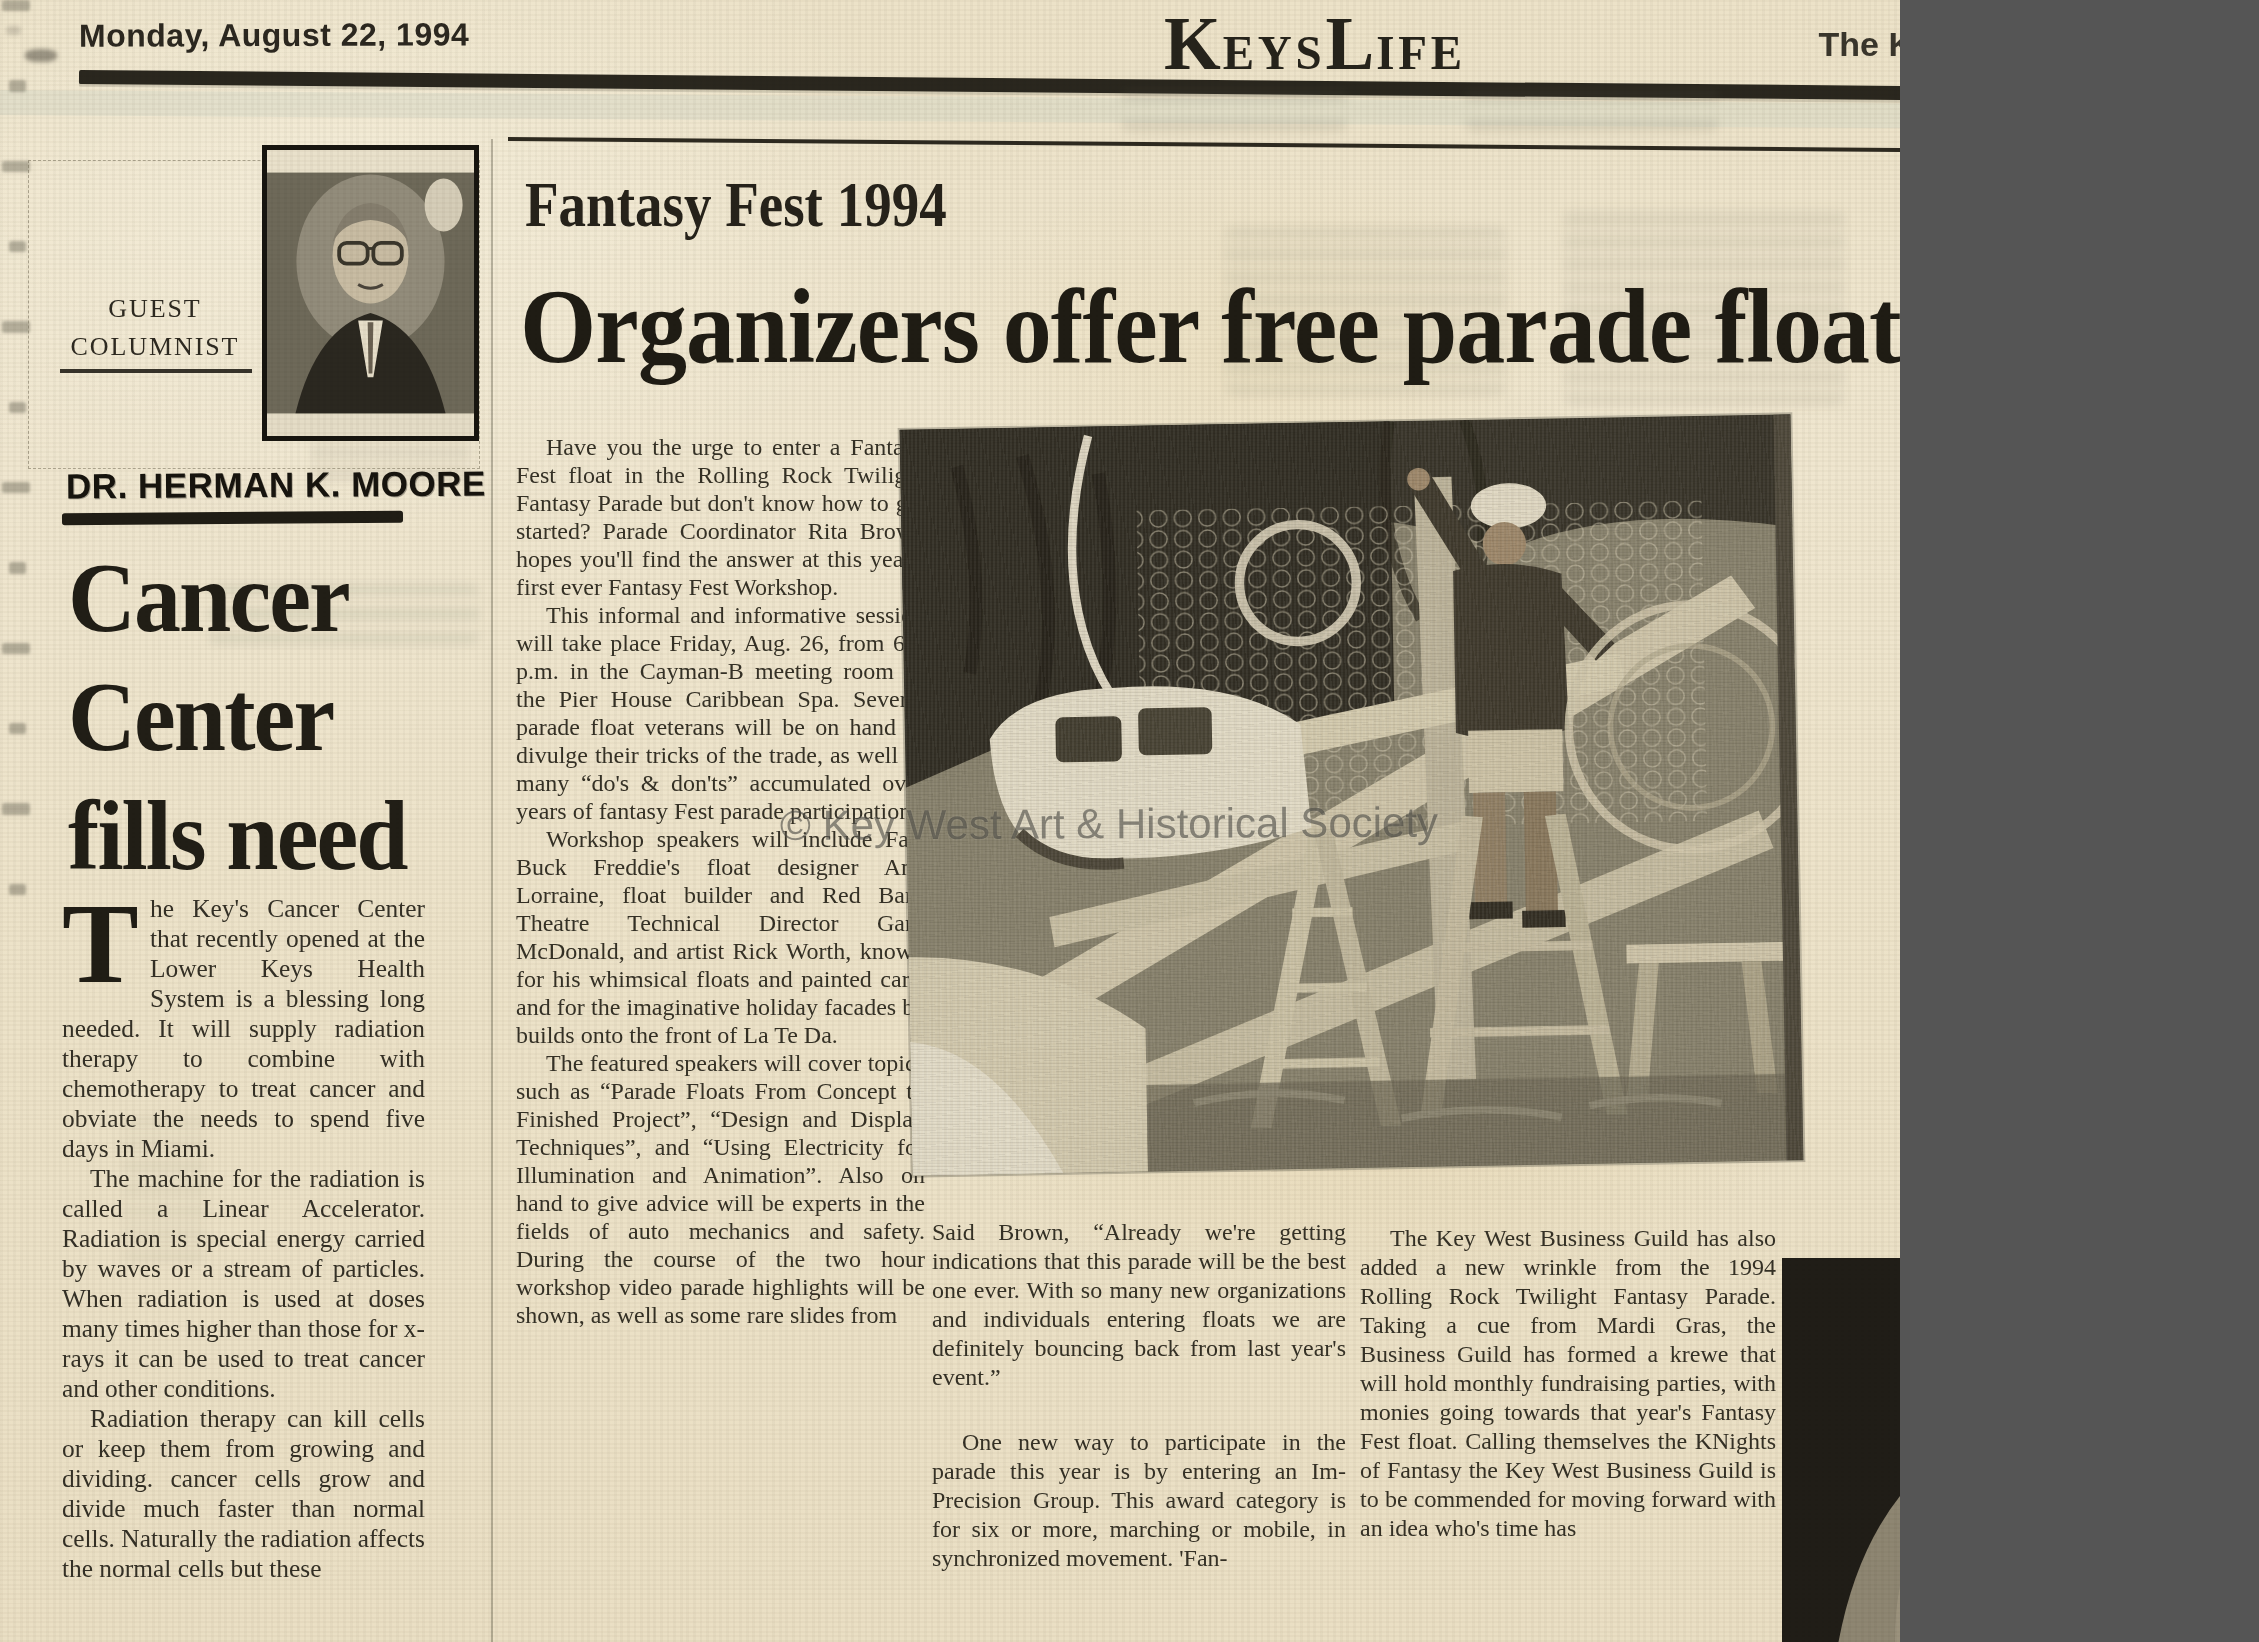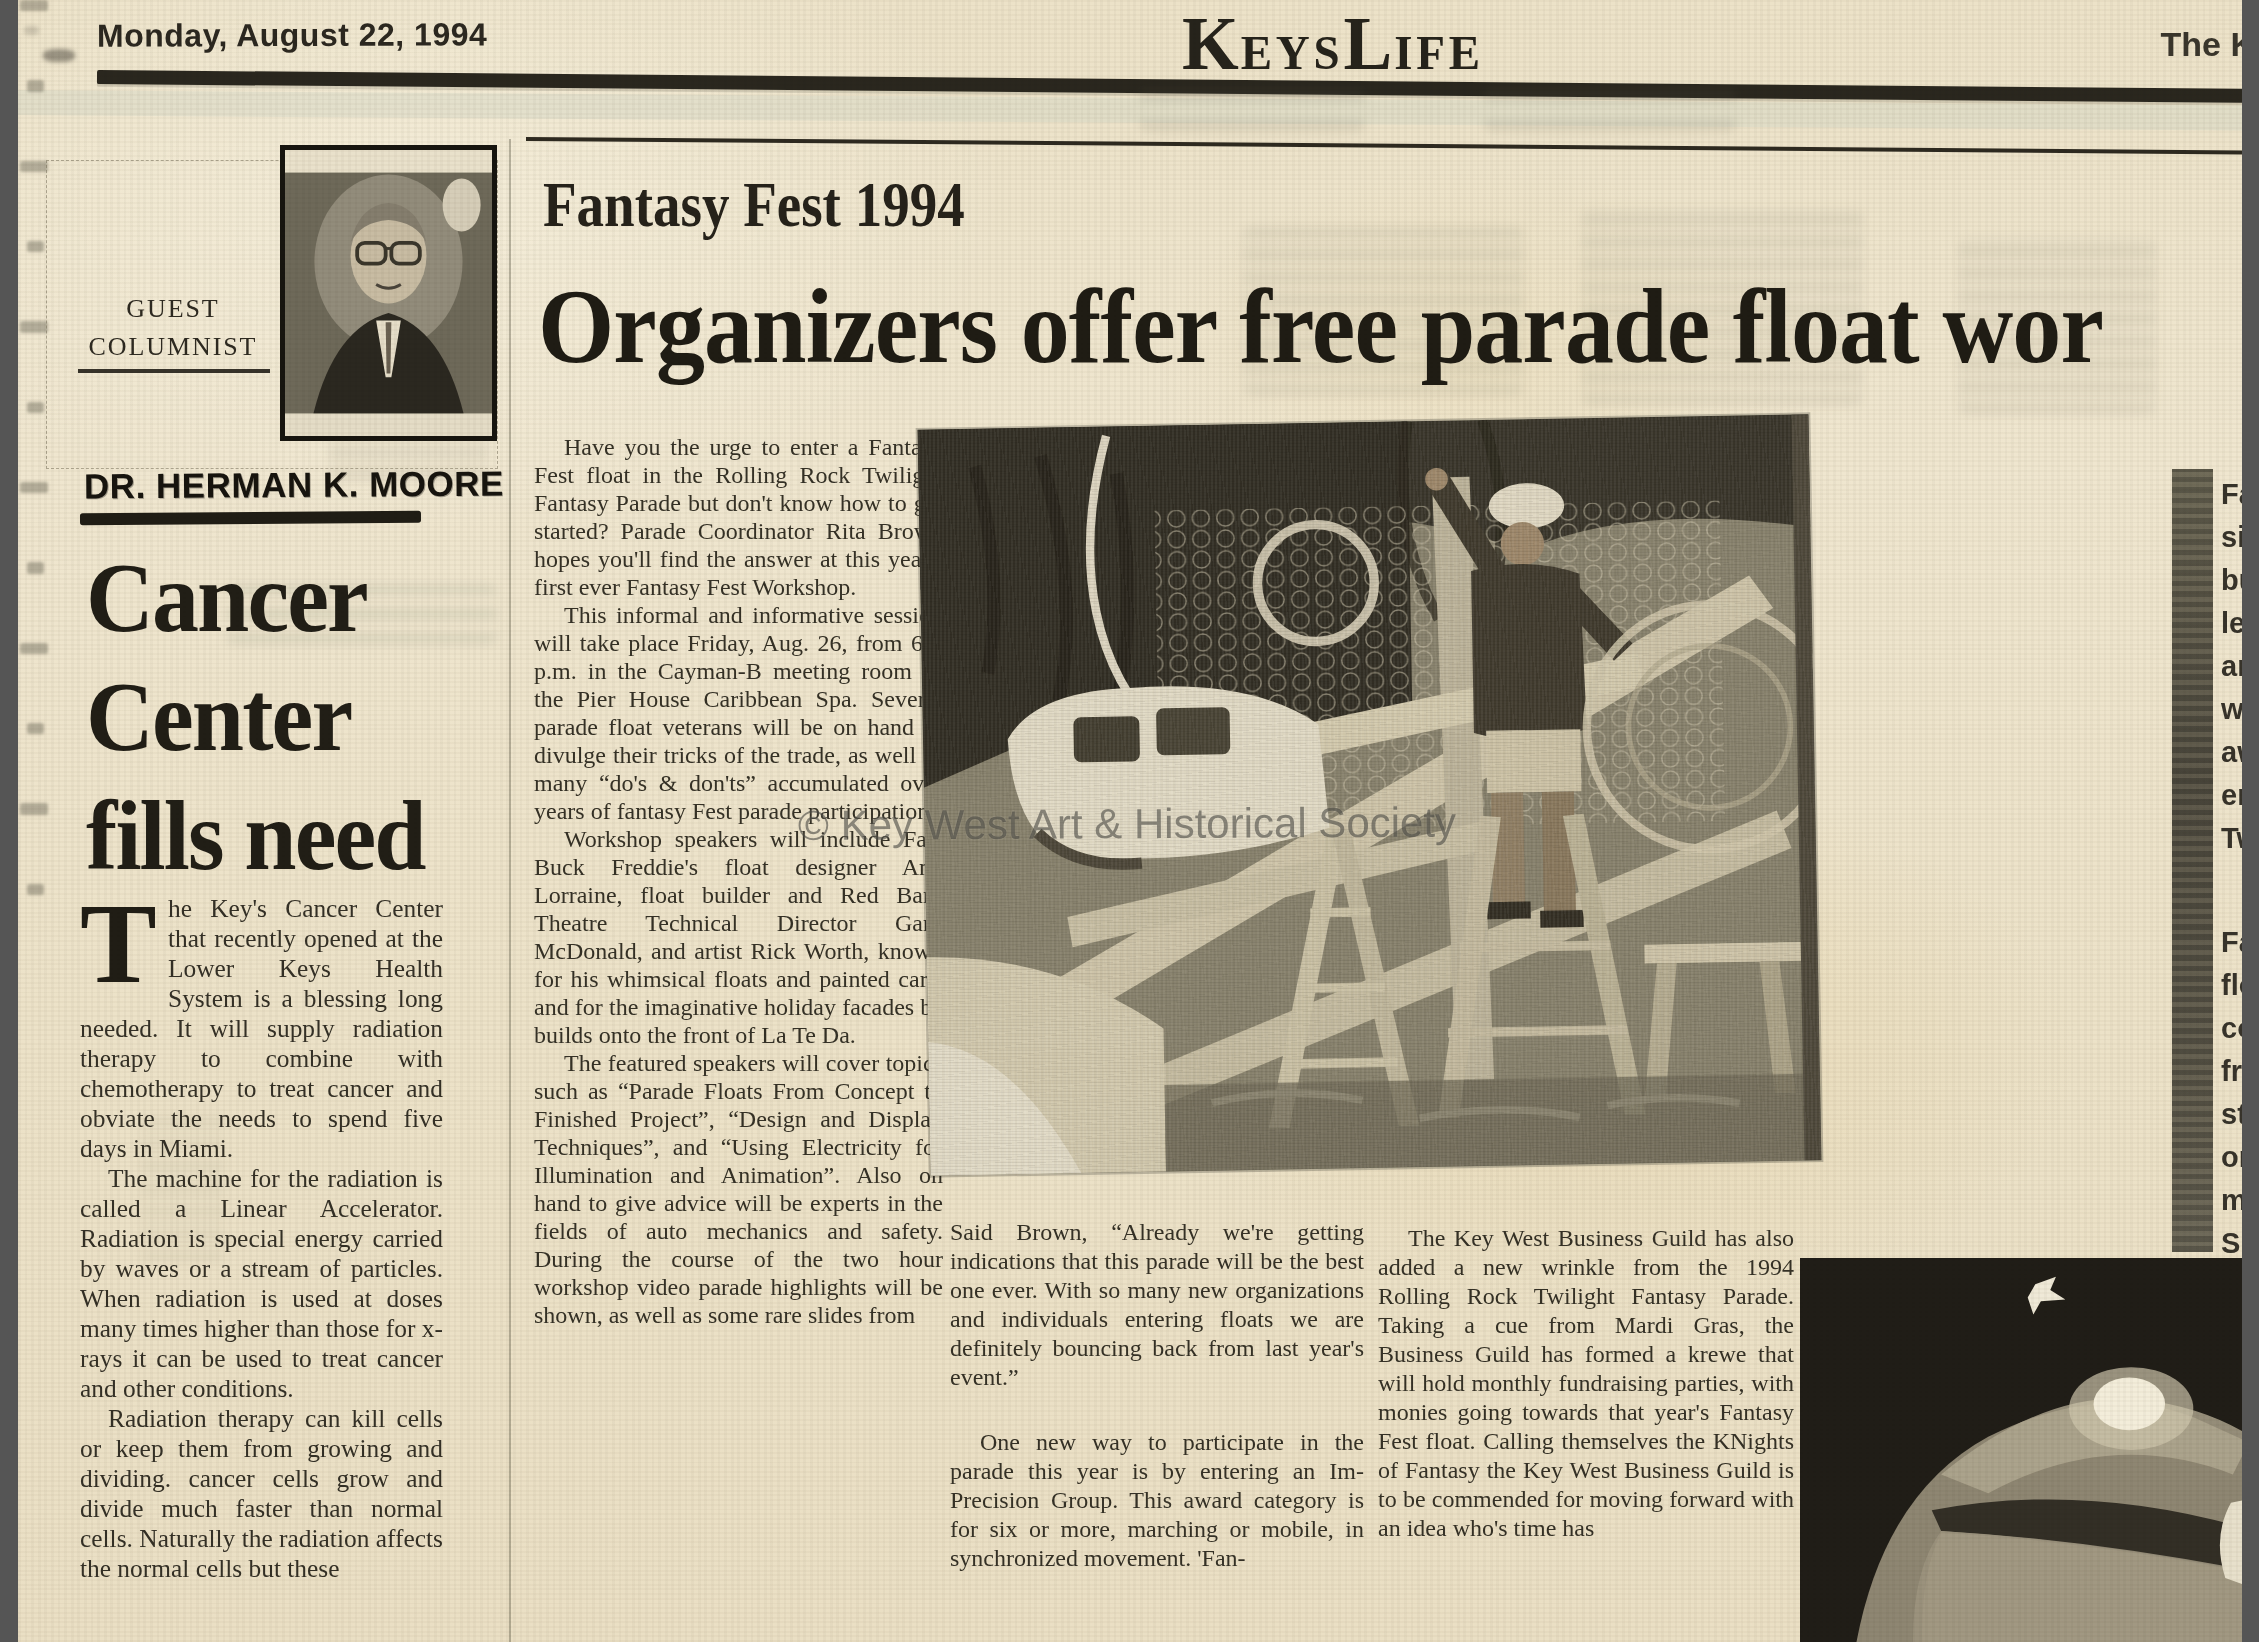--- a/index.html
+++ b/index.html
@@ -1,23 +1,23 @@
 <!DOCTYPE html>
 <html style="font-size:15px"><head>
 <meta charset="utf-8">
 <style>
   html,body{margin:0;padding:0;background:#555;}
   #page{
-    position:relative;width:2224px;height:1642px;overflow:hidden;
+    position:relative;width:1900px;height:1642px;overflow:hidden;
     background:
       radial-gradient(ellipse 847px 471px at 18% 12%, rgba(255,252,240,.35), transparent 70%),
       radial-gradient(ellipse 659px 377px at 72% 64%, rgba(214,182,110,.18), transparent 70%),
       radial-gradient(ellipse 471px 282px at 66% 22%, rgba(220,196,130,.14), transparent 70%),
       linear-gradient(180deg,#ece2c8 0%,#efe6cf 28%,#ece2c8 62%,#eadfc4 100%);
-    font-family:"Liberation Serif","DejaVu Serif",serif;color:#332f26;margin-left:18px;
+    font-family:"Liberation Serif","DejaVu Serif",serif;color:#332f26;
   }
   #page::after{ 
     content:"";position:absolute;inset:0;pointer-events:none;
     background:
       repeating-linear-gradient(0deg, rgba(120,105,70,.04) 0 1.9px, transparent 1.9px 4.7px),
       repeating-linear-gradient(90deg, rgba(60,55,40,.03) 0 2.8px, transparent 2.8px 6.6px);
     mix-blend-mode:multiply;
   }
   .abs{position:absolute;}
   

